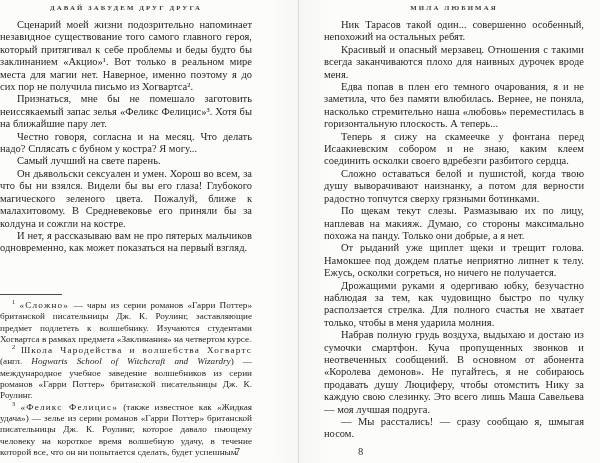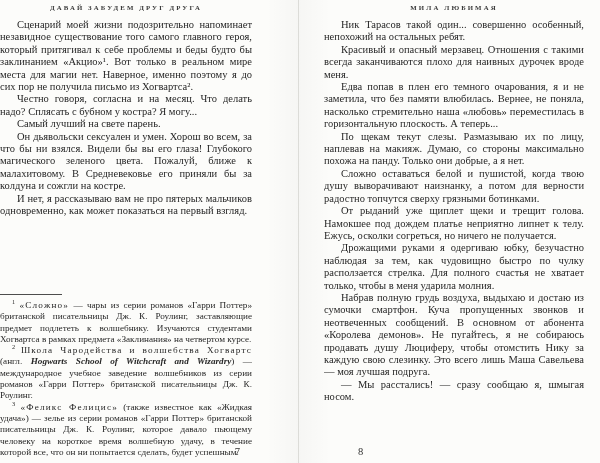--- a/index.html
+++ b/index.html
@@ -62,21 +62,21 @@
     margin: 0 0 5px 0;
   }
   .footnote {
     margin: 0;
     font-size: 9.2px;
     line-height: 11.3px;
     text-align: justify;
     text-indent: 12px;
   }
   .fn-term { letter-spacing: 1.2px; }
-  .fn-ital { font-style: italic; font-weight: bold; }
+  .fn-ital { font-style: italic; }
   sup { font-size: 6.3px; line-height: 0; }
   .page-number {
     position: absolute;
     top: 446px;
     font-size: 10.5px;
     color: #2c2c2c;
   }
   .pn-left  { left: 0; width: 240px; text-align: right; }
   .pn-right { left: 358px; }
 </style>
@@ -86,20 +86,21 @@
 <div class="spread">
 
   <div class="gutter-shade-left"></div>
   <div class="gutter-shade-right"></div>
   <div class="gutter-line"></div>
 
   <div class="page page-left">
     <div class="running-header">ДАВАЙ ЗАБУДЕМ ДРУГ ДРУГА</div>
     <div class="body-text">
       <p>Сценарий моей жизни подозрительно напоминает незавидное существование того самого главного героя, который притягивал к себе проблемы и беды будто бы заклинанием «Акцио»¹. Вот только в реальном мире места для магии нет. Наверное, именно поэтому я до сих пор не получила письмо из Хогвартса².</p>
+      <p>Признаться, мне бы не помешало заготовить неиссякаемый запас зелья «Феликс Фелицис»³. Хотя бы на ближайшие пару лет.</p>
       <p>Честно говоря, согласна и на месяц. Что делать надо? Сплясать с бубном у костра? Я могу...</p>
       <p>Самый лучший на свете парень.</p>
       <p>Он дьявольски сексуален и умен. Хорош во всем, за что бы ни взялся. Видели бы вы его глаза! Глубокого магического зеленого цвета. Пожалуй, ближе к малахитовому. В Средневековье его приняли бы за колдуна и сожгли на костре.</p>
       <p>И нет, я рассказываю вам не про пятерых мальчиков одновременно, как может показаться на первый взгляд.</p>
     </div>
   </div>
 
   <div class="footnotes">
     <div class="fn-rule"></div>
     <p class="footnote"><sup>1</sup> <span class="fn-term">«Сложно»</span><span> — чары из серии романов «Гарри Поттер» британской писательницы Дж. К. Роулинг, заставляющие предмет подлететь к волшебнику. Изучаются студентами Хогвартса в рамках предмета «Заклинания» на четвертом курсе.</span></p>
@@ -108,22 +109,23 @@
   </div>
 
   <div class="page-number pn-left">7</div>
 
   <div class="page page-right">
     <div class="running-header">МИЛА ЛЮБИМАЯ</div>
     <div class="body-text">
       <p>Ник Тарасов такой один... совершенно особенный, непохожий на остальных ребят.</p>
       <p>Красивый и опасный мерзавец. Отношения с такими всегда заканчиваются плохо для наивных дурочек вроде меня.</p>
       <p>Едва попав в плен его темного очарования, я и не заметила, что без памяти влюбилась. Вернее, не поняла, насколько стремительно наша «любовь» переместилась в горизонтальную плоскость. А теперь...</p>
+      <p>Теперь я сижу на скамеечке у фонтана перед Исаакиевским собором и не знаю, каким клеем соединить осколки своего вдребезги разбитого сердца.</p>
+      <p>Сложно оставаться белой и пушистой, когда твою душу выворачивают наизнанку, а потом для верности радостно топчутся сверху грязными ботинками.</p>
       <p>По щекам текут слезы. Размазываю их по лицу, наплевав на макияж. Думаю, со стороны максимально похожа на панду. Только они добрые, а я нет.</p>
-      <p>Сложно оставаться белой и пушистой, когда твою душу выворачивают наизнанку, а потом для верности радостно топчутся сверху грязными ботинками.</p>
       <p>От рыданий уже щиплет щеки и трещит голова. Намокшее под дождем платье неприятно липнет к телу. Ежусь, осколки согреться, но ничего не получается.</p>
       <p>Дрожащими руками я одергиваю юбку, безучастно наблюдая за тем, как чудовищно быстро по чулку расползается стрелка. Для полного счастья не хватает только, чтобы в меня ударила молния.</p>
       <p>Набрав полную грудь воздуха, выдыхаю и достаю из сумочки смартфон. Куча пропущенных звонков и неотвеченных сообщений. В основном от абонента «Королева демонов». Не пугайтесь, я не собираюсь продавать душу Люциферу, чтобы отомстить Нику за каждую свою слезинку. Это всего лишь Маша Савельева — моя лучшая подруга.</p>
       <p>— Мы расстались! — сразу сообщаю я, шмыгая носом.</p>
     </div>
   </div>
 
   <div class="page-number pn-right">8</div>
 
 </div>

